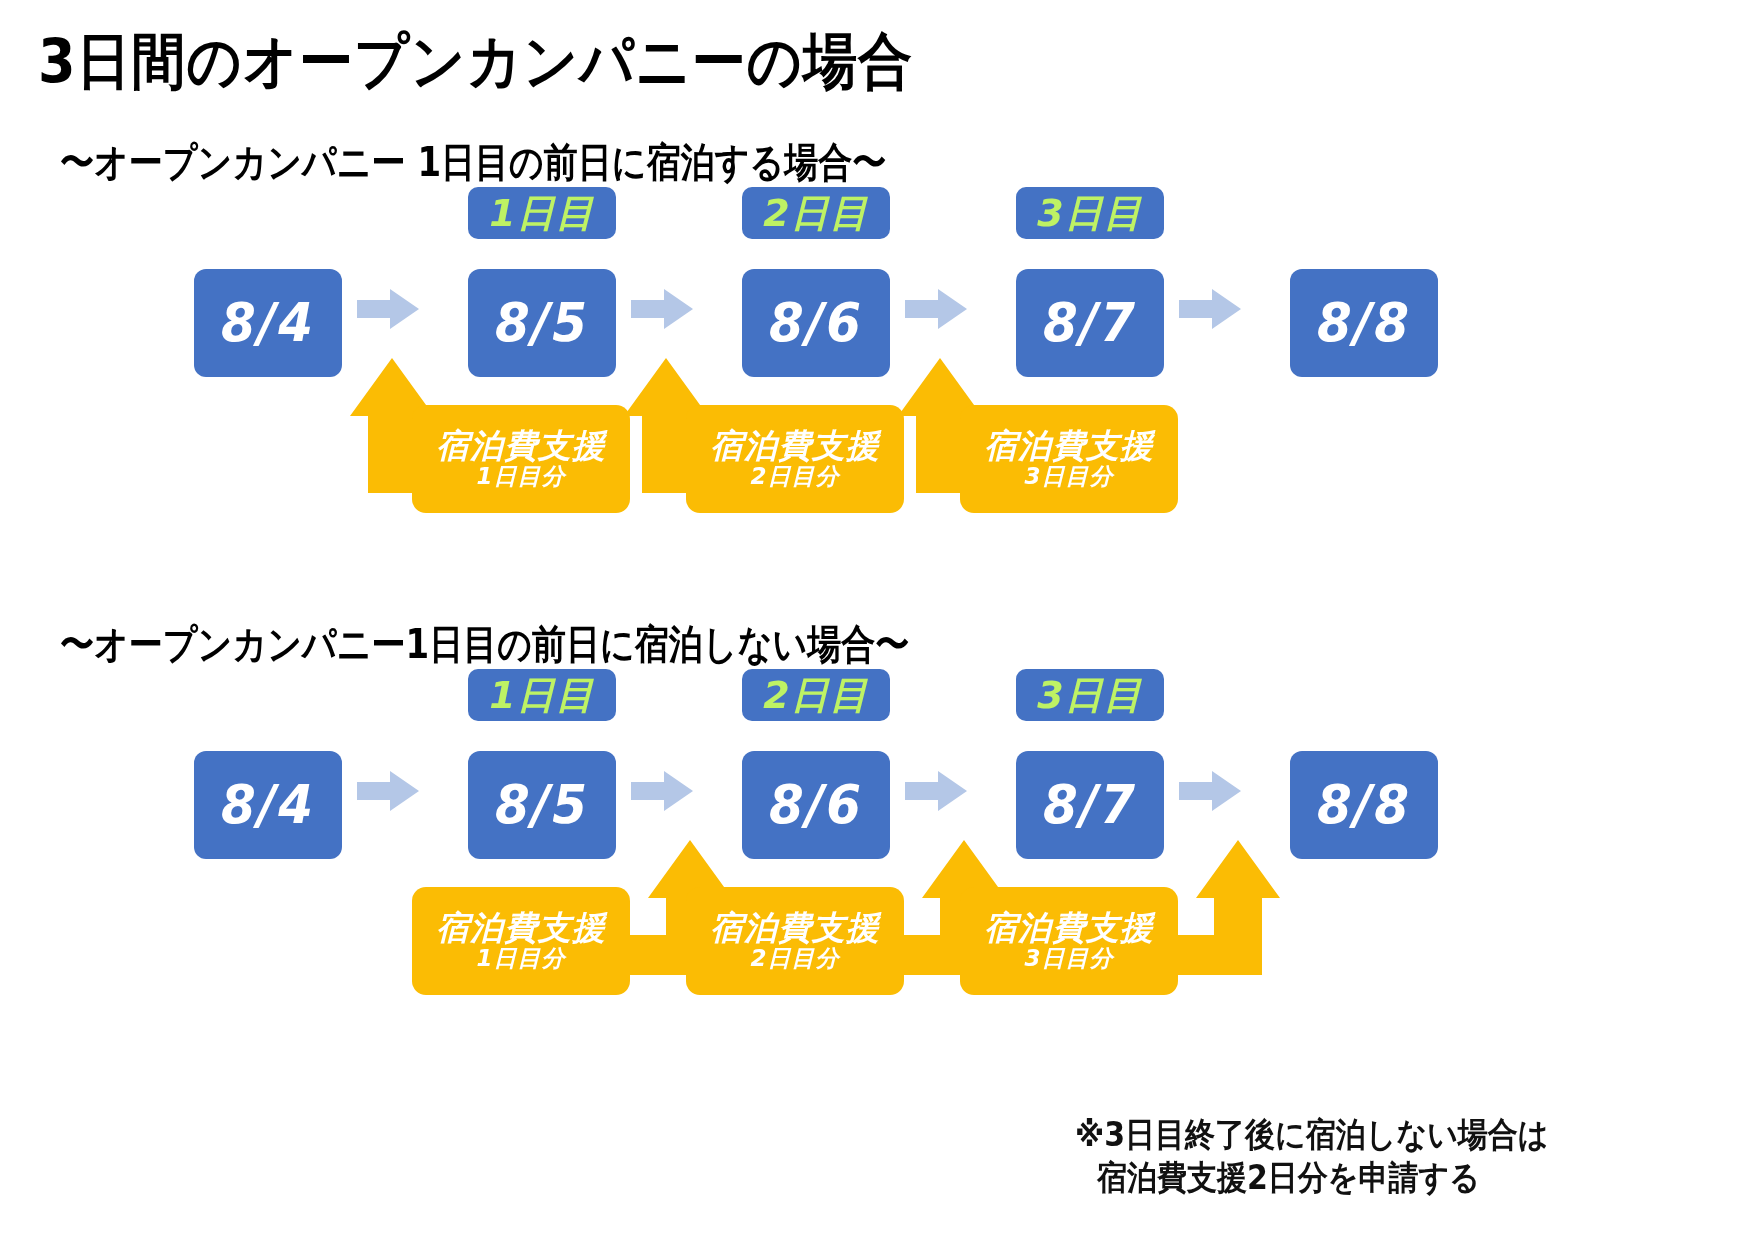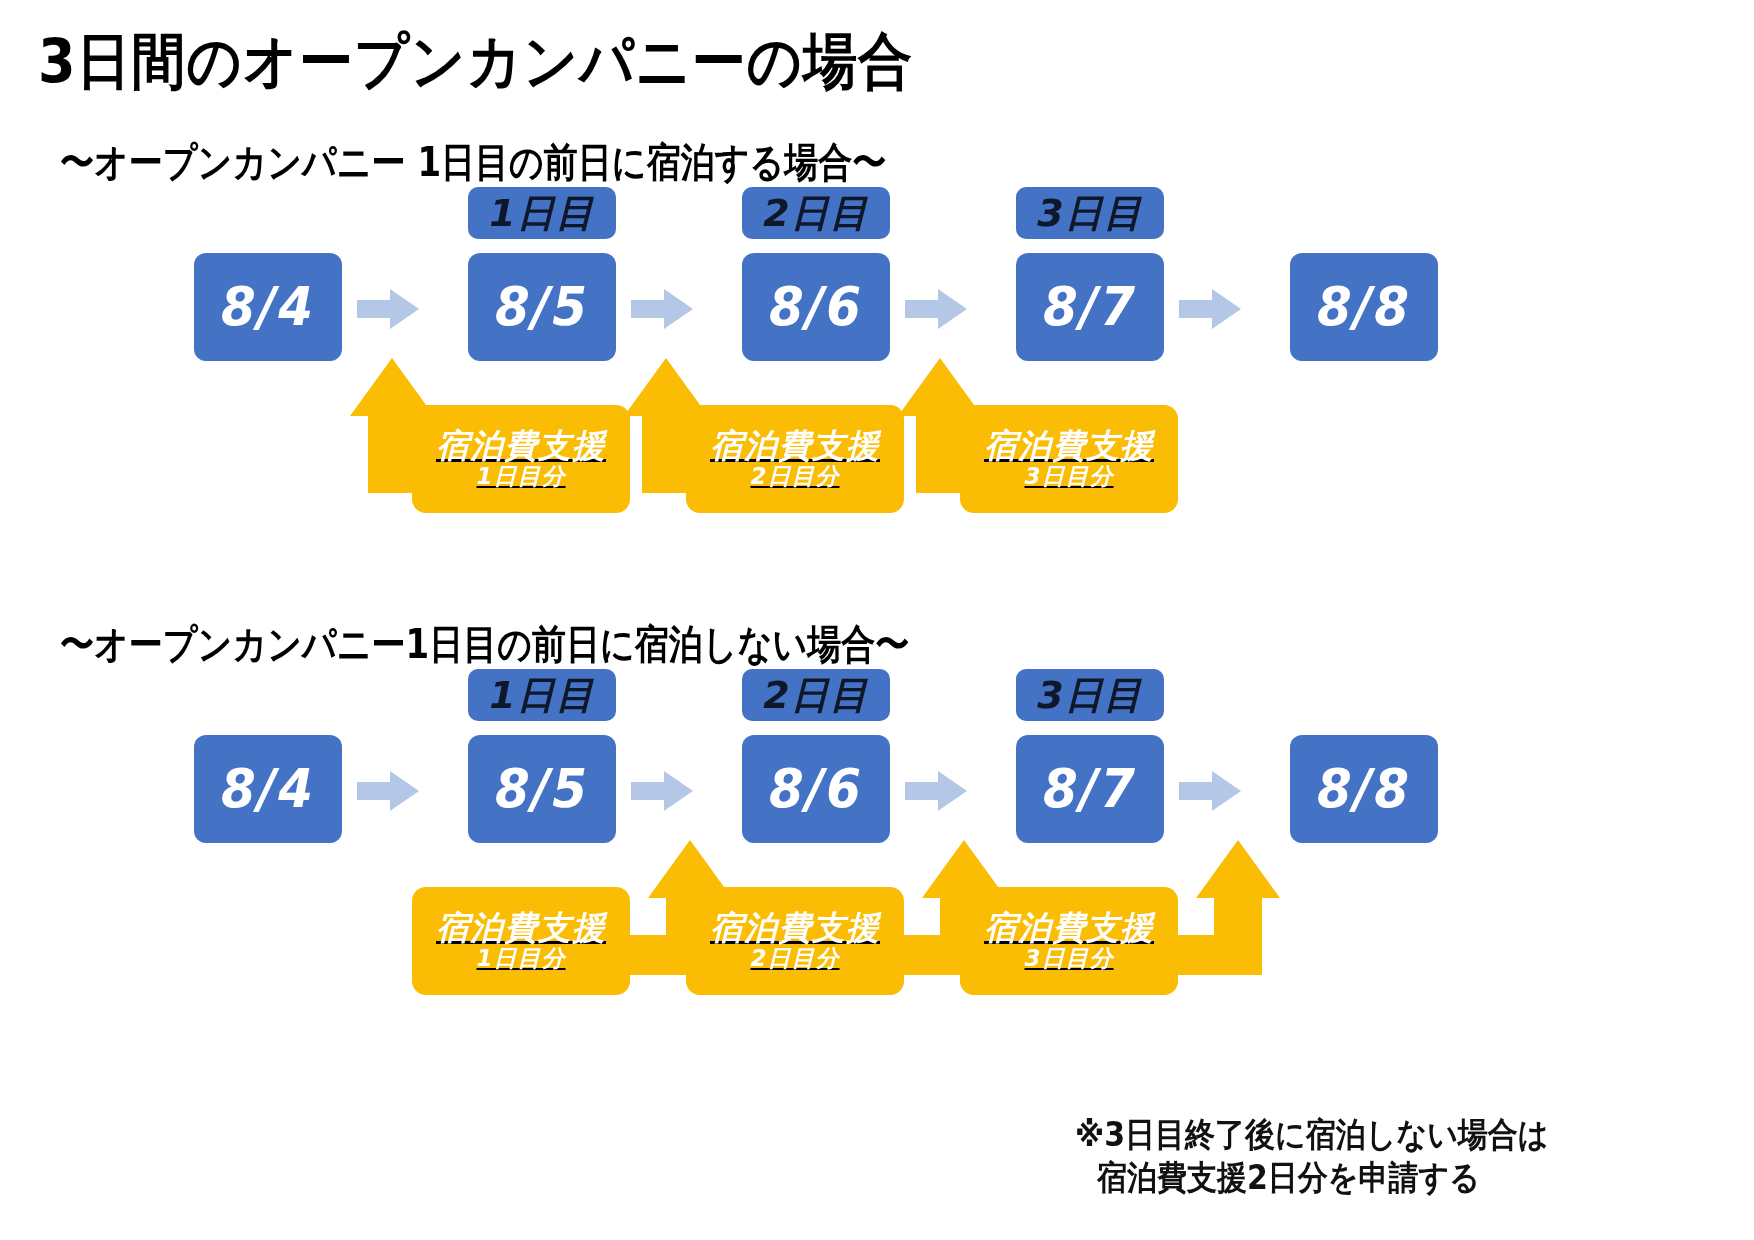--- a/index.html
+++ b/index.html
@@ -27,60 +27,59 @@
   }
   #sub1{left:60px;top:136px;}
   #sub2{left:60px;top:618px;}
 
   
   .timeline{position:absolute;height:108px;}
   #timeline1{left:158px;top:253px;width:1460px;}
   #timeline2{left:158px;top:735px;width:1460px;}
 
   .date-box{
-    position:absolute;top:0;
+    position:absolute;top:16px;
     width:148px;height:108px;
     background:#4472C4;
     border-radius:12px;
     display:flex;align-items:center;justify-content:center;
   }
   .date-box .date-text{
     color:#ffffff;font-size:50px;font-weight:bold;
     font-style:italic;letter-spacing:2px;
     transform:scaleY(1.05);
   }
   .day-badge{
     position:absolute;
     width:148px;height:52px;
     background:#4472C4;
     border-radius:10px;
     display:flex;align-items:center;justify-content:center;
   }
   .day-badge span{
-    color:#0f172a;font-size:38px;font-weight:bold;
+    color:#bef264;font-size:38px;font-weight:bold;
     font-style:italic;letter-spacing:1px;
   }
 
   
   .chev{
     position:absolute;top:36px;
     width:62px;height:40px;
   }
   .chev svg{display:block;}
 
   
   .support{
     position:absolute;
     width:218px;height:108px;
     background:#FBBC04;
     border-radius:14px;
     display:flex;flex-direction:column;
     align-items:center;justify-content:center;
     gap:2px;
-    text-decoration:underline;
   }
   .support .l1,.support .l2{
     color:#ffffff;font-weight:bold;font-style:italic;
     letter-spacing:1px;line-height:1.02;
   }
   .support .l1{font-size:33px;}
   .support .l2{font-size:23px;}
 
   
   .elbow{position:absolute;}

